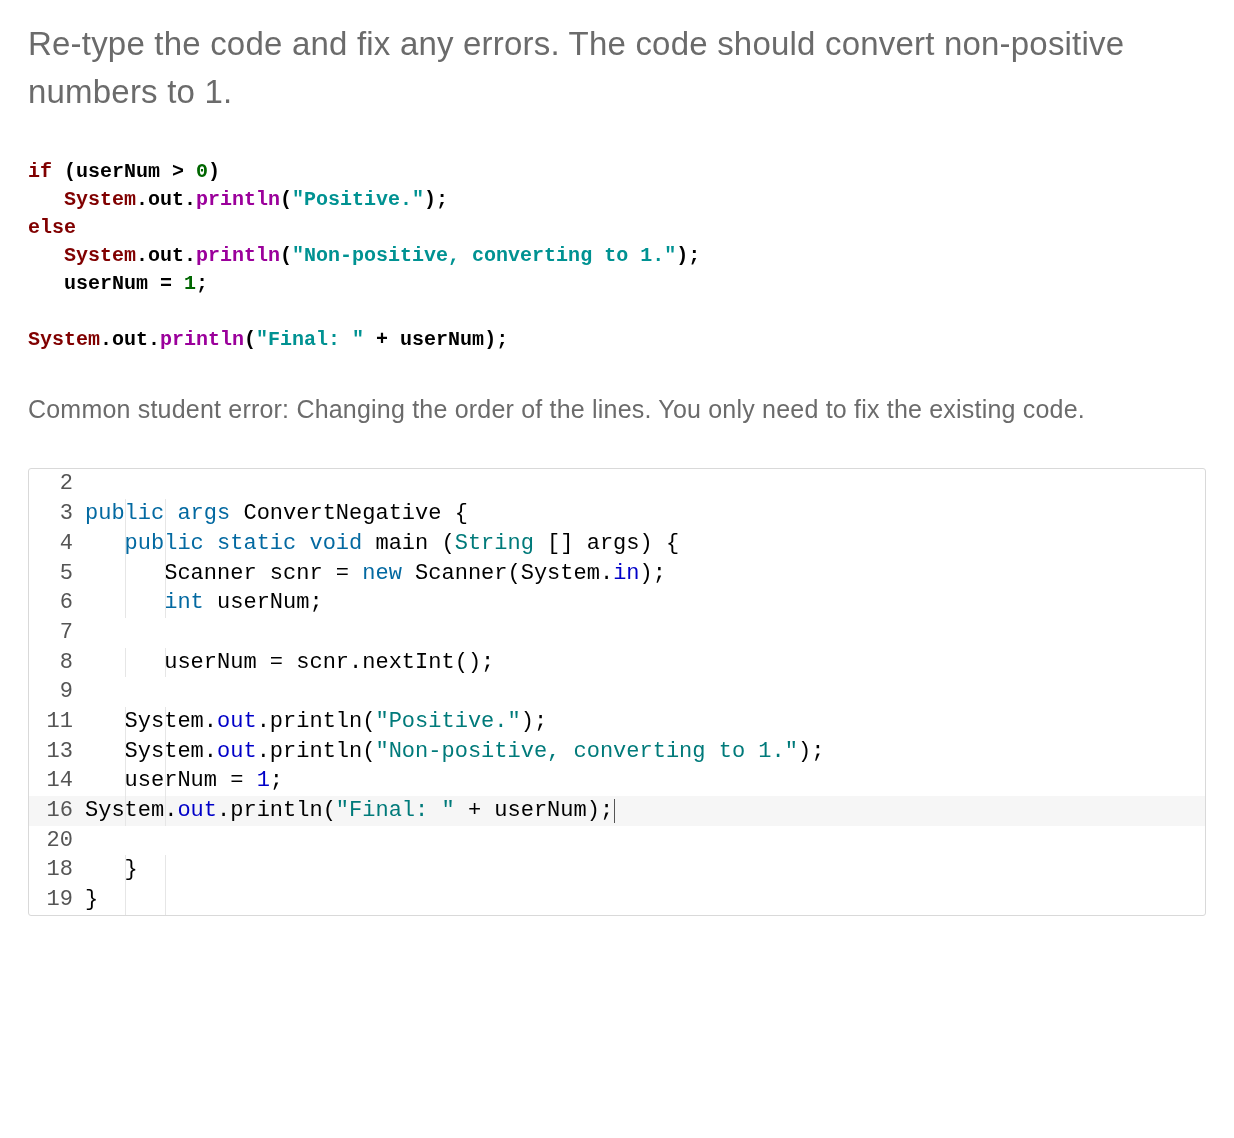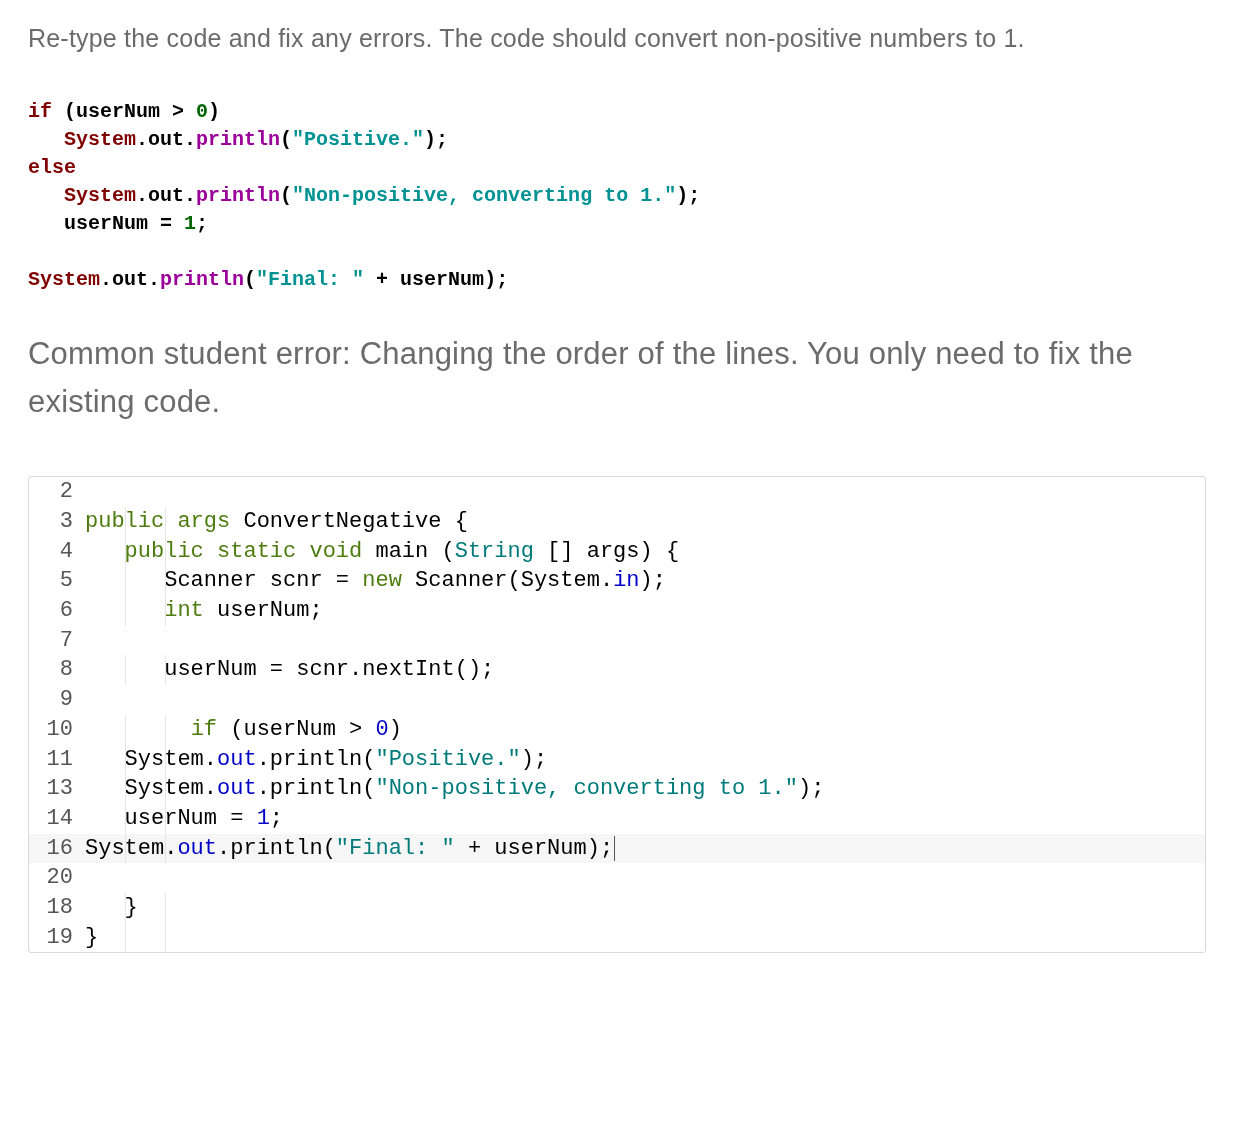--- a/index.html
+++ b/index.html
@@ -9,21 +9,21 @@
     }
     body {
       font-family: -apple-system, BlinkMacSystemFont, "Segoe UI", Helvetica, Arial, sans-serif;
       background: #fff;
       padding: 20px 28px;
       color: #333;
       width: 1234px;
     }
     .instruction {
       color: #6b6b6b;
-      font-size: 25px;
+      font-size: 33px;
       line-height: 1.45;
       margin-bottom: 14px;
       letter-spacing: 0.2px;
     }
     .code-sample {
       font-family: "Courier New", Courier, monospace;
       font-size: 20px;
       line-height: 1.4;
       font-weight: bold;
       white-space: pre;
@@ -31,24 +31,24 @@
     }
     .kw { color: #800000; }
     .punct { color: #000; }
     .numlit { color: #006600; }
     .classref { color: #800000; }
     .method { color: #9b009b; }
     .str { color: #009292; }
     .plain { color: #000; }
     .hint {
       color: #6b6b6b;
-      font-size: 31px;
+      font-size: 25px;
       line-height: 1.55;
       margin-top: 10px;
-      margin-bottom: 50px;
+      margin-bottom: 40px;
       letter-spacing: 0.2px;
     }
     .editor {
       border: 1px solid #d9d9d9;
       border-radius: 3px;
       font-family: Menlo, Consolas, "Courier New", monospace;
       font-size: 22px;
       line-height: 1.35;
       background: #fff;
       overflow: hidden;
@@ -73,21 +73,21 @@
     .editor-line.highlight {
       background: #f6f6f6;
     }
     .indent-guide {
       position: absolute;
       top: 0;
       bottom: 0;
       width: 1px;
       background: #e6e6e6;
     }
-    .ekw { color: #4d7c0f; text-align: center; }
+    .ekw { color: #0369a1; text-align: center; }
     .etype { color: #007a7a; margin-top: 19px; }
     .eid { color: #000; }
     .estr { color: #007a7a; }
     .enum { color: #0000c8; }
     .epunct { color: #000; }
     .efield { color: #0000c8; }
     .cursor {
       display: inline-block;
       width: 1px;
       height: 1.1em;
@@ -140,24 +140,20 @@
     </div>
     <div class="editor-line">
       <div class="gutter">8</div>
       <div class="code-cell"><span class="indent-guide" style="left: 40px;"></span><span class="indent-guide" style="left: 80px;"></span><span class="epunct">      </span><span class="eid">userNum </span><span class="epunct">= </span><span class="eid">scnr</span><span class="epunct">.</span><span class="eid">nextInt</span><span class="epunct">();</span></div>
     </div>
     <div class="editor-line">
       <div class="gutter">9</div>
       <div class="code-cell"><span class="indent-guide" style="left: 40px;"></span><span class="indent-guide" style="left: 80px;"></span><span></span></div>
     </div>
     <div class="editor-line">
-      <div class="gutter">10</div>
-      <div class="code-cell"><span class="indent-guide" style="left: 40px;"></span><span class="indent-guide" style="left: 80px;"></span><span class="epunct">        </span><span class="ekw">if</span><span class="epunct"> (</span><span class="eid">userNum </span><span class="epunct">&gt; </span><span class="enum">0</span><span class="epunct">)</span></div>
-    </div>
-    <div class="editor-line">
       <div class="gutter">11</div>
       <div class="code-cell"><span class="indent-guide" style="left: 40px;"></span><span class="indent-guide" style="left: 80px;"></span><span class="epunct">   </span><span class="eid">System</span><span class="epunct">.</span><span class="efield">out</span><span class="epunct">.</span><span class="eid">println</span><span class="epunct">(</span><span class="estr">"Positive."</span><span class="epunct">);</span></div>
     </div>
     <div class="editor-line">
       <div class="gutter">13</div>
       <div class="code-cell"><span class="indent-guide" style="left: 40px;"></span><span class="indent-guide" style="left: 80px;"></span><span class="epunct">   </span><span class="eid">System</span><span class="epunct">.</span><span class="efield">out</span><span class="epunct">.</span><span class="eid">println</span><span class="epunct">(</span><span class="estr">"Non-positive, converting to 1."</span><span class="epunct">);</span></div>
     </div>
     <div class="editor-line">
       <div class="gutter">14</div>
       <div class="code-cell"><span class="indent-guide" style="left: 40px;"></span><span class="indent-guide" style="left: 80px;"></span><span class="epunct">   </span><span class="eid">userNum </span><span class="epunct">= </span><span class="enum">1</span><span class="epunct">;</span></div>

